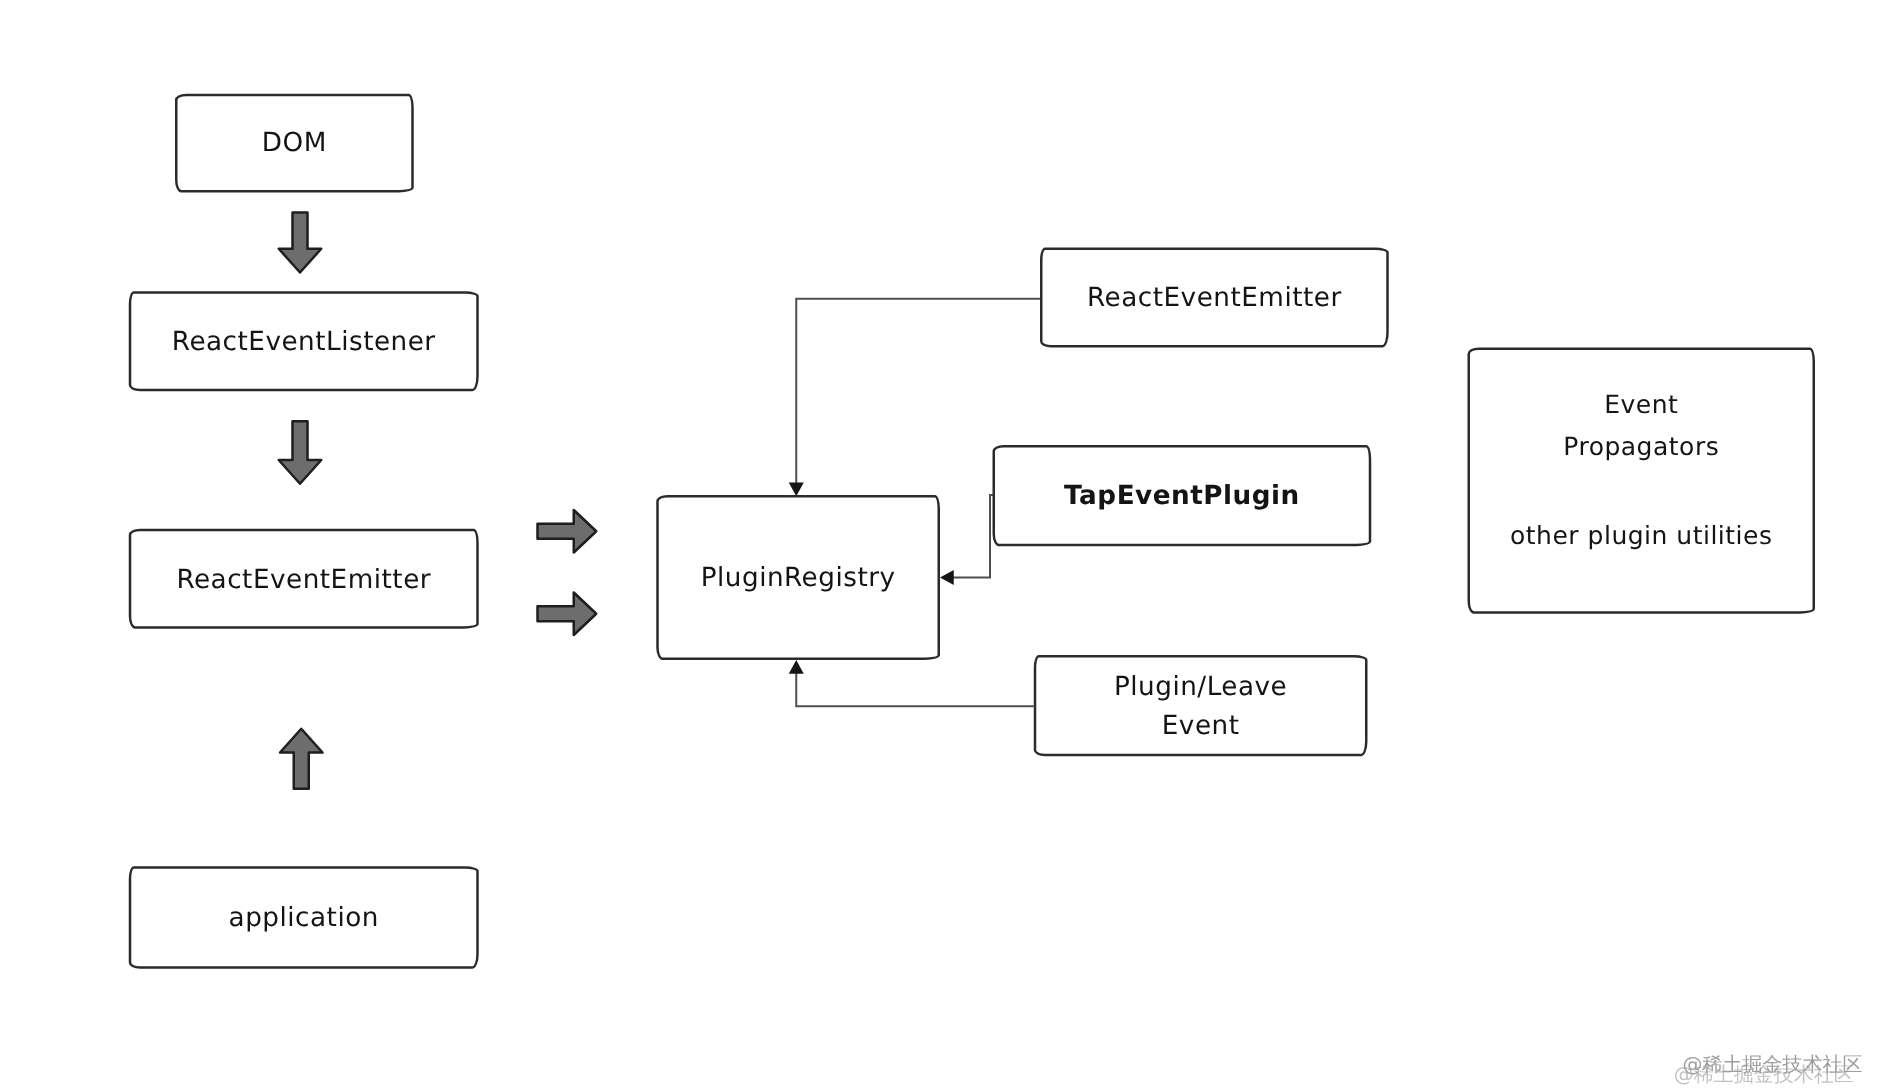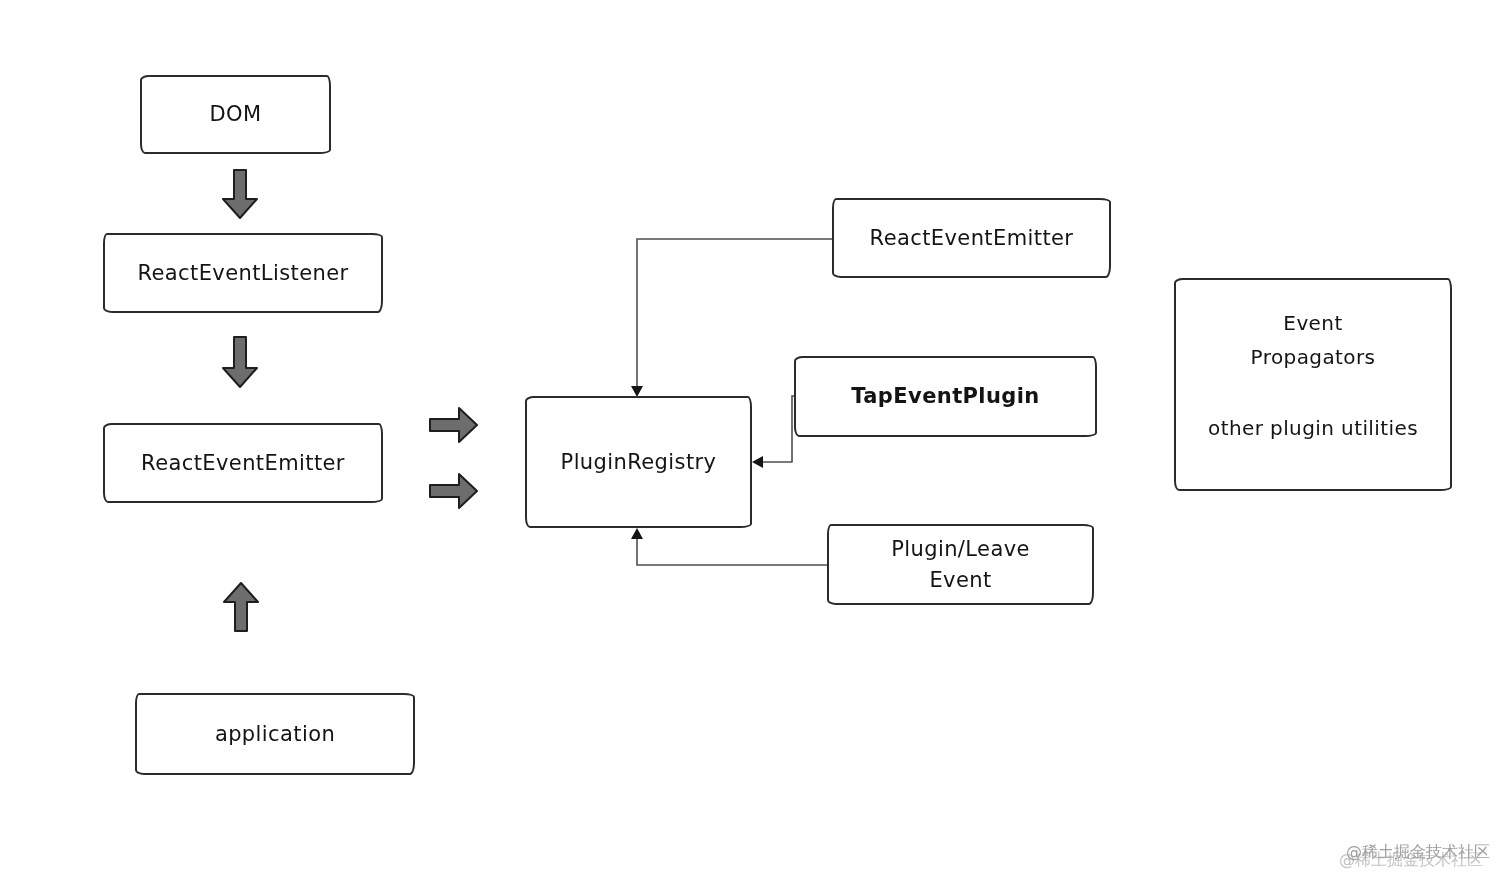--- a/index.html
+++ b/index.html
@@ -111,21 +111,21 @@
   </div>
 
   <div class="node sk2" style="left:103px; top:233px; width:280px; height:80px;">
     <span>ReactEventListener</span>
   </div>
 
   <div class="node sk1" style="left:103px; top:423px; width:280px; height:80px;align-items:center;">
     <span>ReactEventEmitter</span>
   </div>
 
-  <div class="node sk2" style="left:103px; top:693px; width:280px; height:82px;margin-left:32px;">
+  <div class="node sk2" style="left:103px; top:693px; width:280px; height:82px;">
     <span>application</span>
   </div>
 
   <div class="node sk1" style="left:525px; top:396px; width:227px; height:132px;">
     <span>PluginRegistry</span>
   </div>
 
   <div class="node sk2" style="left:832px; top:198px; width:279px; height:80px;">
     <span>ReactEventEmitter</span>
   </div>

